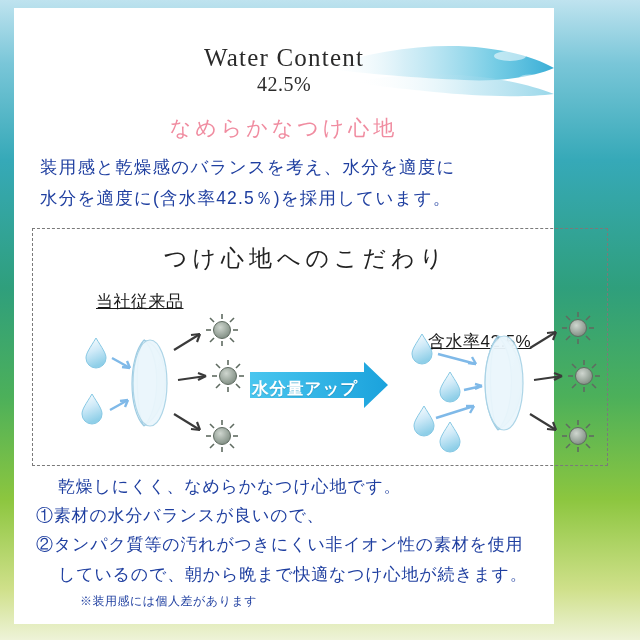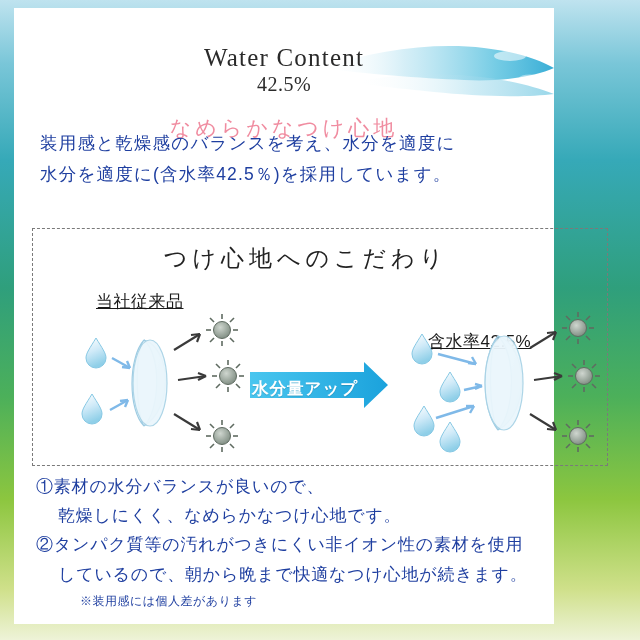--- a/index.html
+++ b/index.html
@@ -70,21 +70,21 @@
     left: 0; right: 0;
     text-align: center;
     color: #f08ca0;
     font-size: 21px;
     letter-spacing: 4px;
   }
 
   .lead {
     position: absolute;
     left: 40px; right: 34px;
-    top: 128px;
+    top: 152px;
     color: #1f3fa0;
     font-size: 17.5px;
     line-height: 1.75;
     letter-spacing: 1.2px;
     text-align: left;
   }
 
   
   .dashed-box {
     position: absolute;
@@ -379,20 +379,20 @@
             <path d="M538,134 L534,138"></path>
             <path d="M554,134 L558,138"></path>
         </g>
       </g>
     </svg>
   </div>
 
   <div class="arrow-label">水分量アップ</div>
 
   <div class="bullets">
+    <div class="b-row b-indent">乾燥しにくく、なめらかなつけ心地です。</div>
     <div class="b-row">①素材の水分バランスが良いので、</div>
-    <div class="b-row b-indent">乾燥しにくく、なめらかなつけ心地です。</div>
     <div class="b-row">②タンパク質等の汚れがつきにくい非イオン性の素材を使用</div>
     <div class="b-row b-indent">しているので、朝から晩まで快適なつけ心地が続きます。</div>
     <div class="note">※装用感には個人差があります</div>
   </div>
 
 </div>
 
 </body></html>

